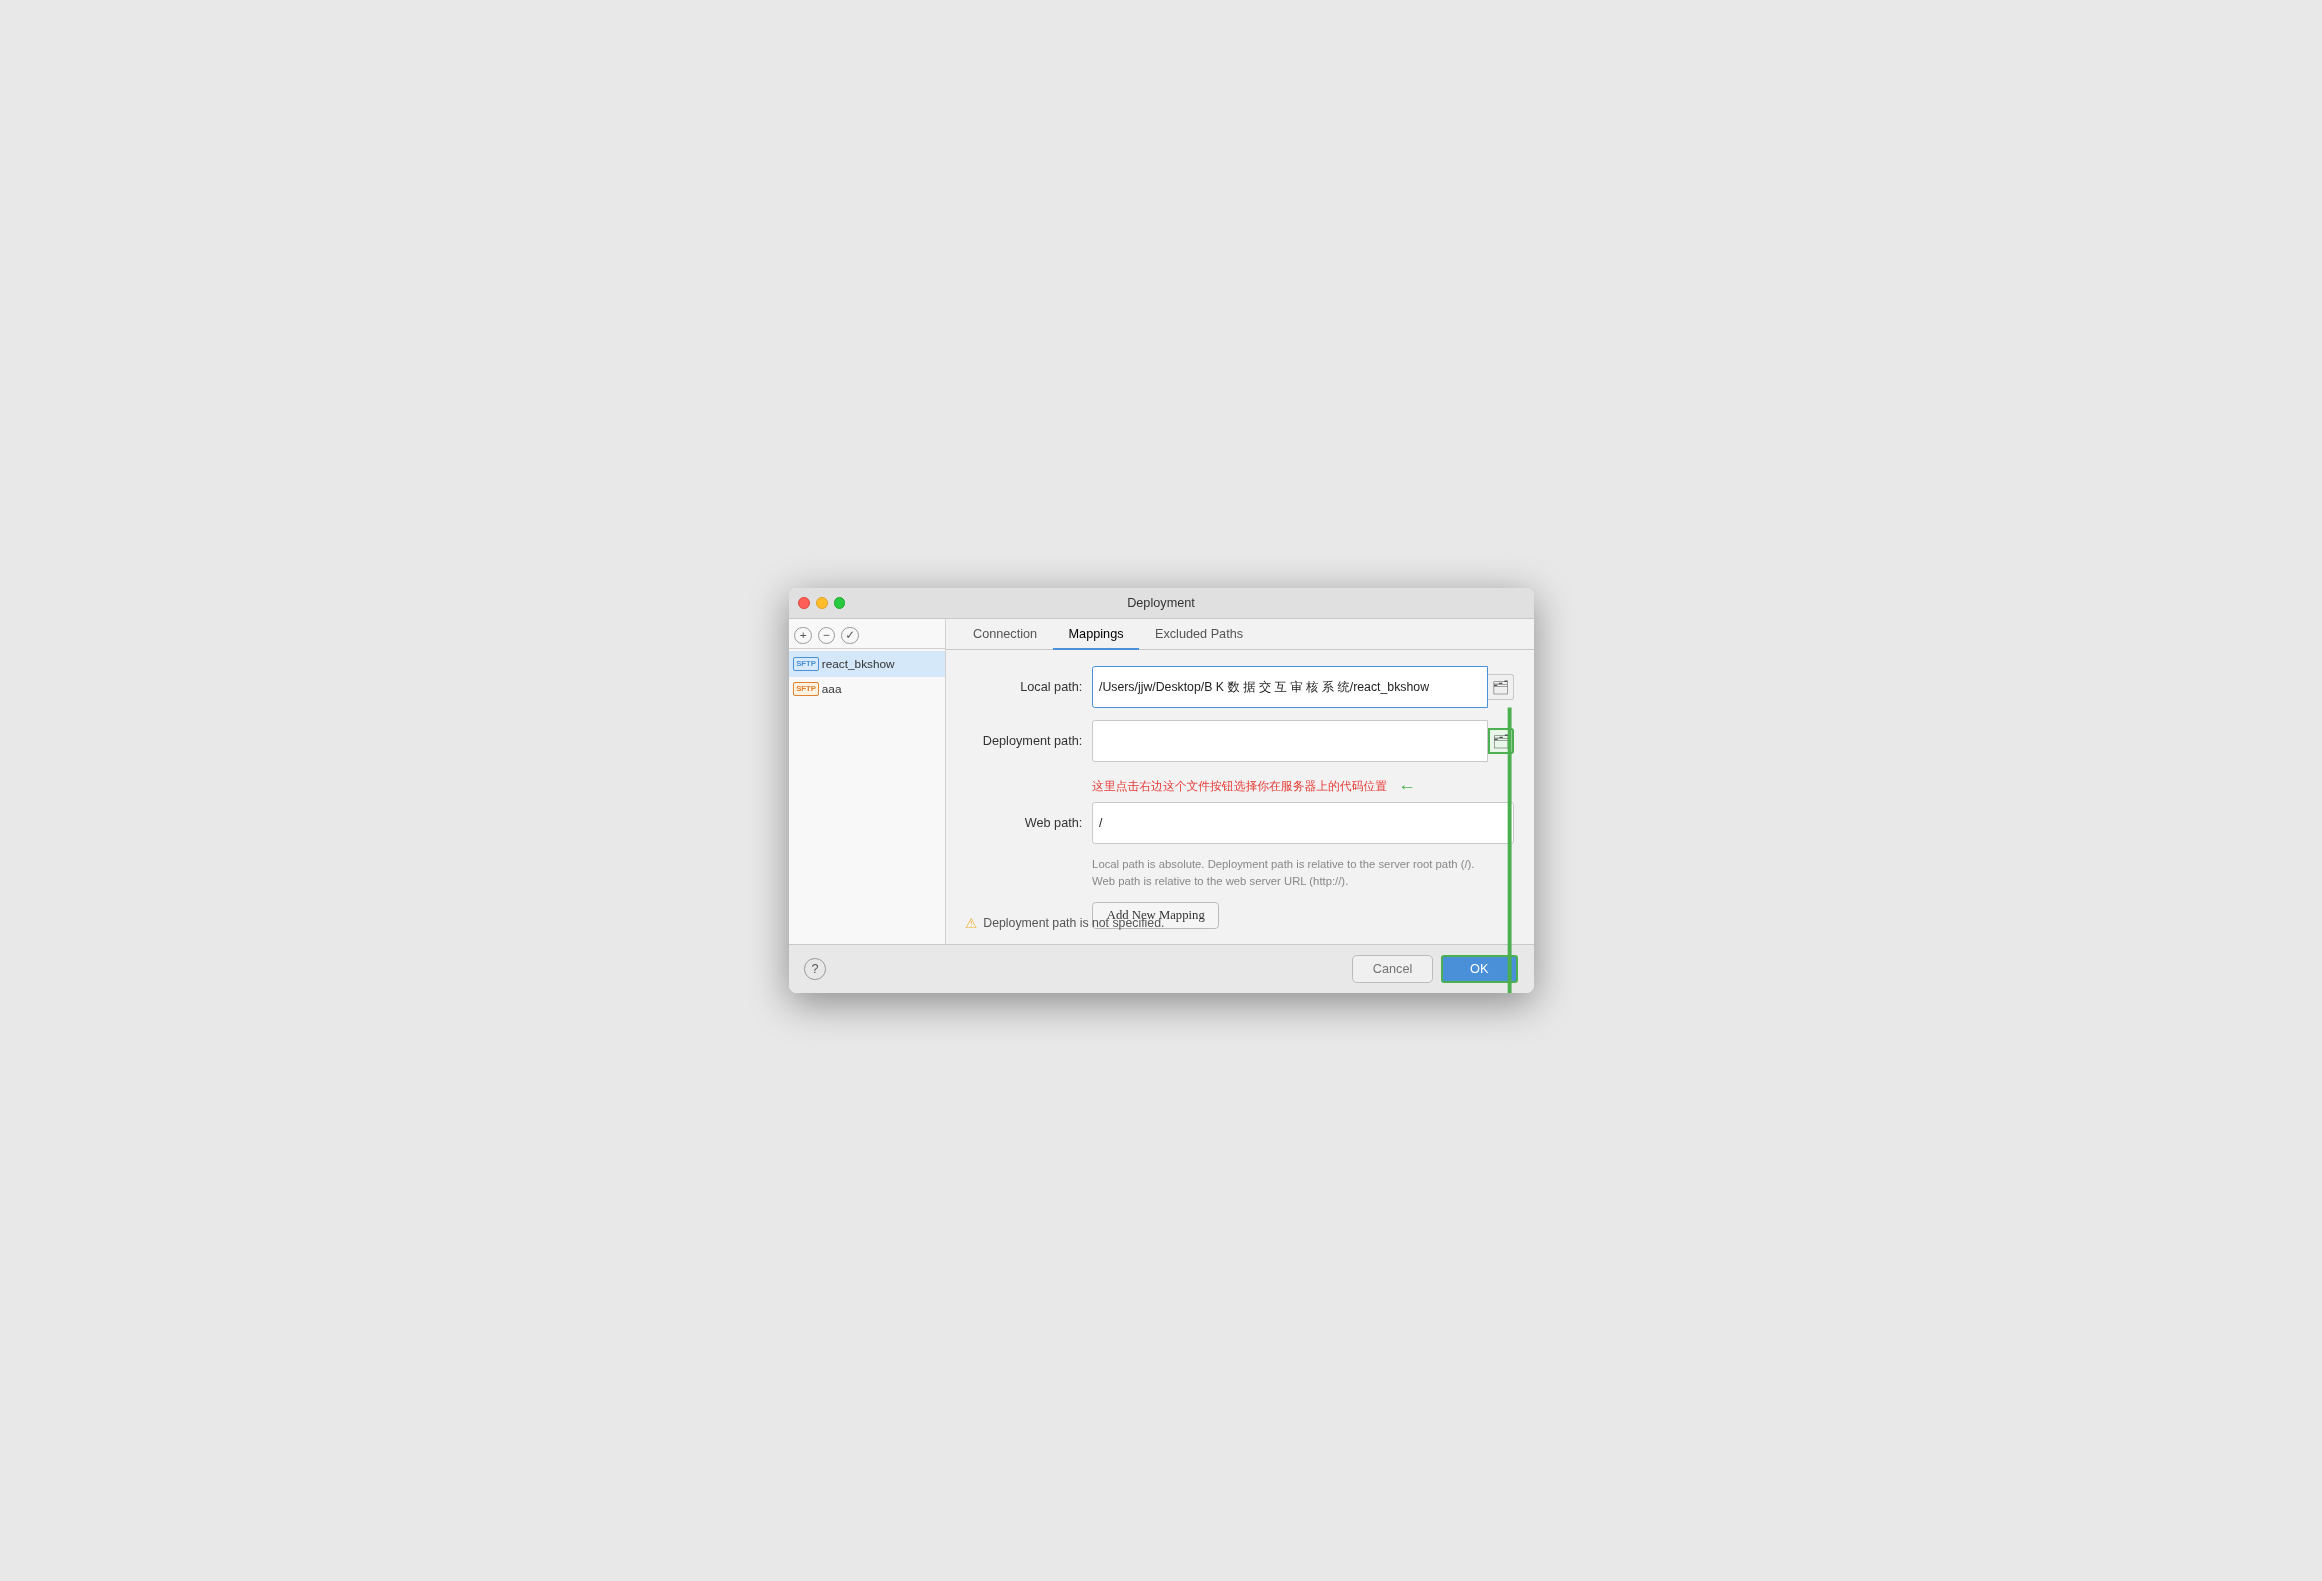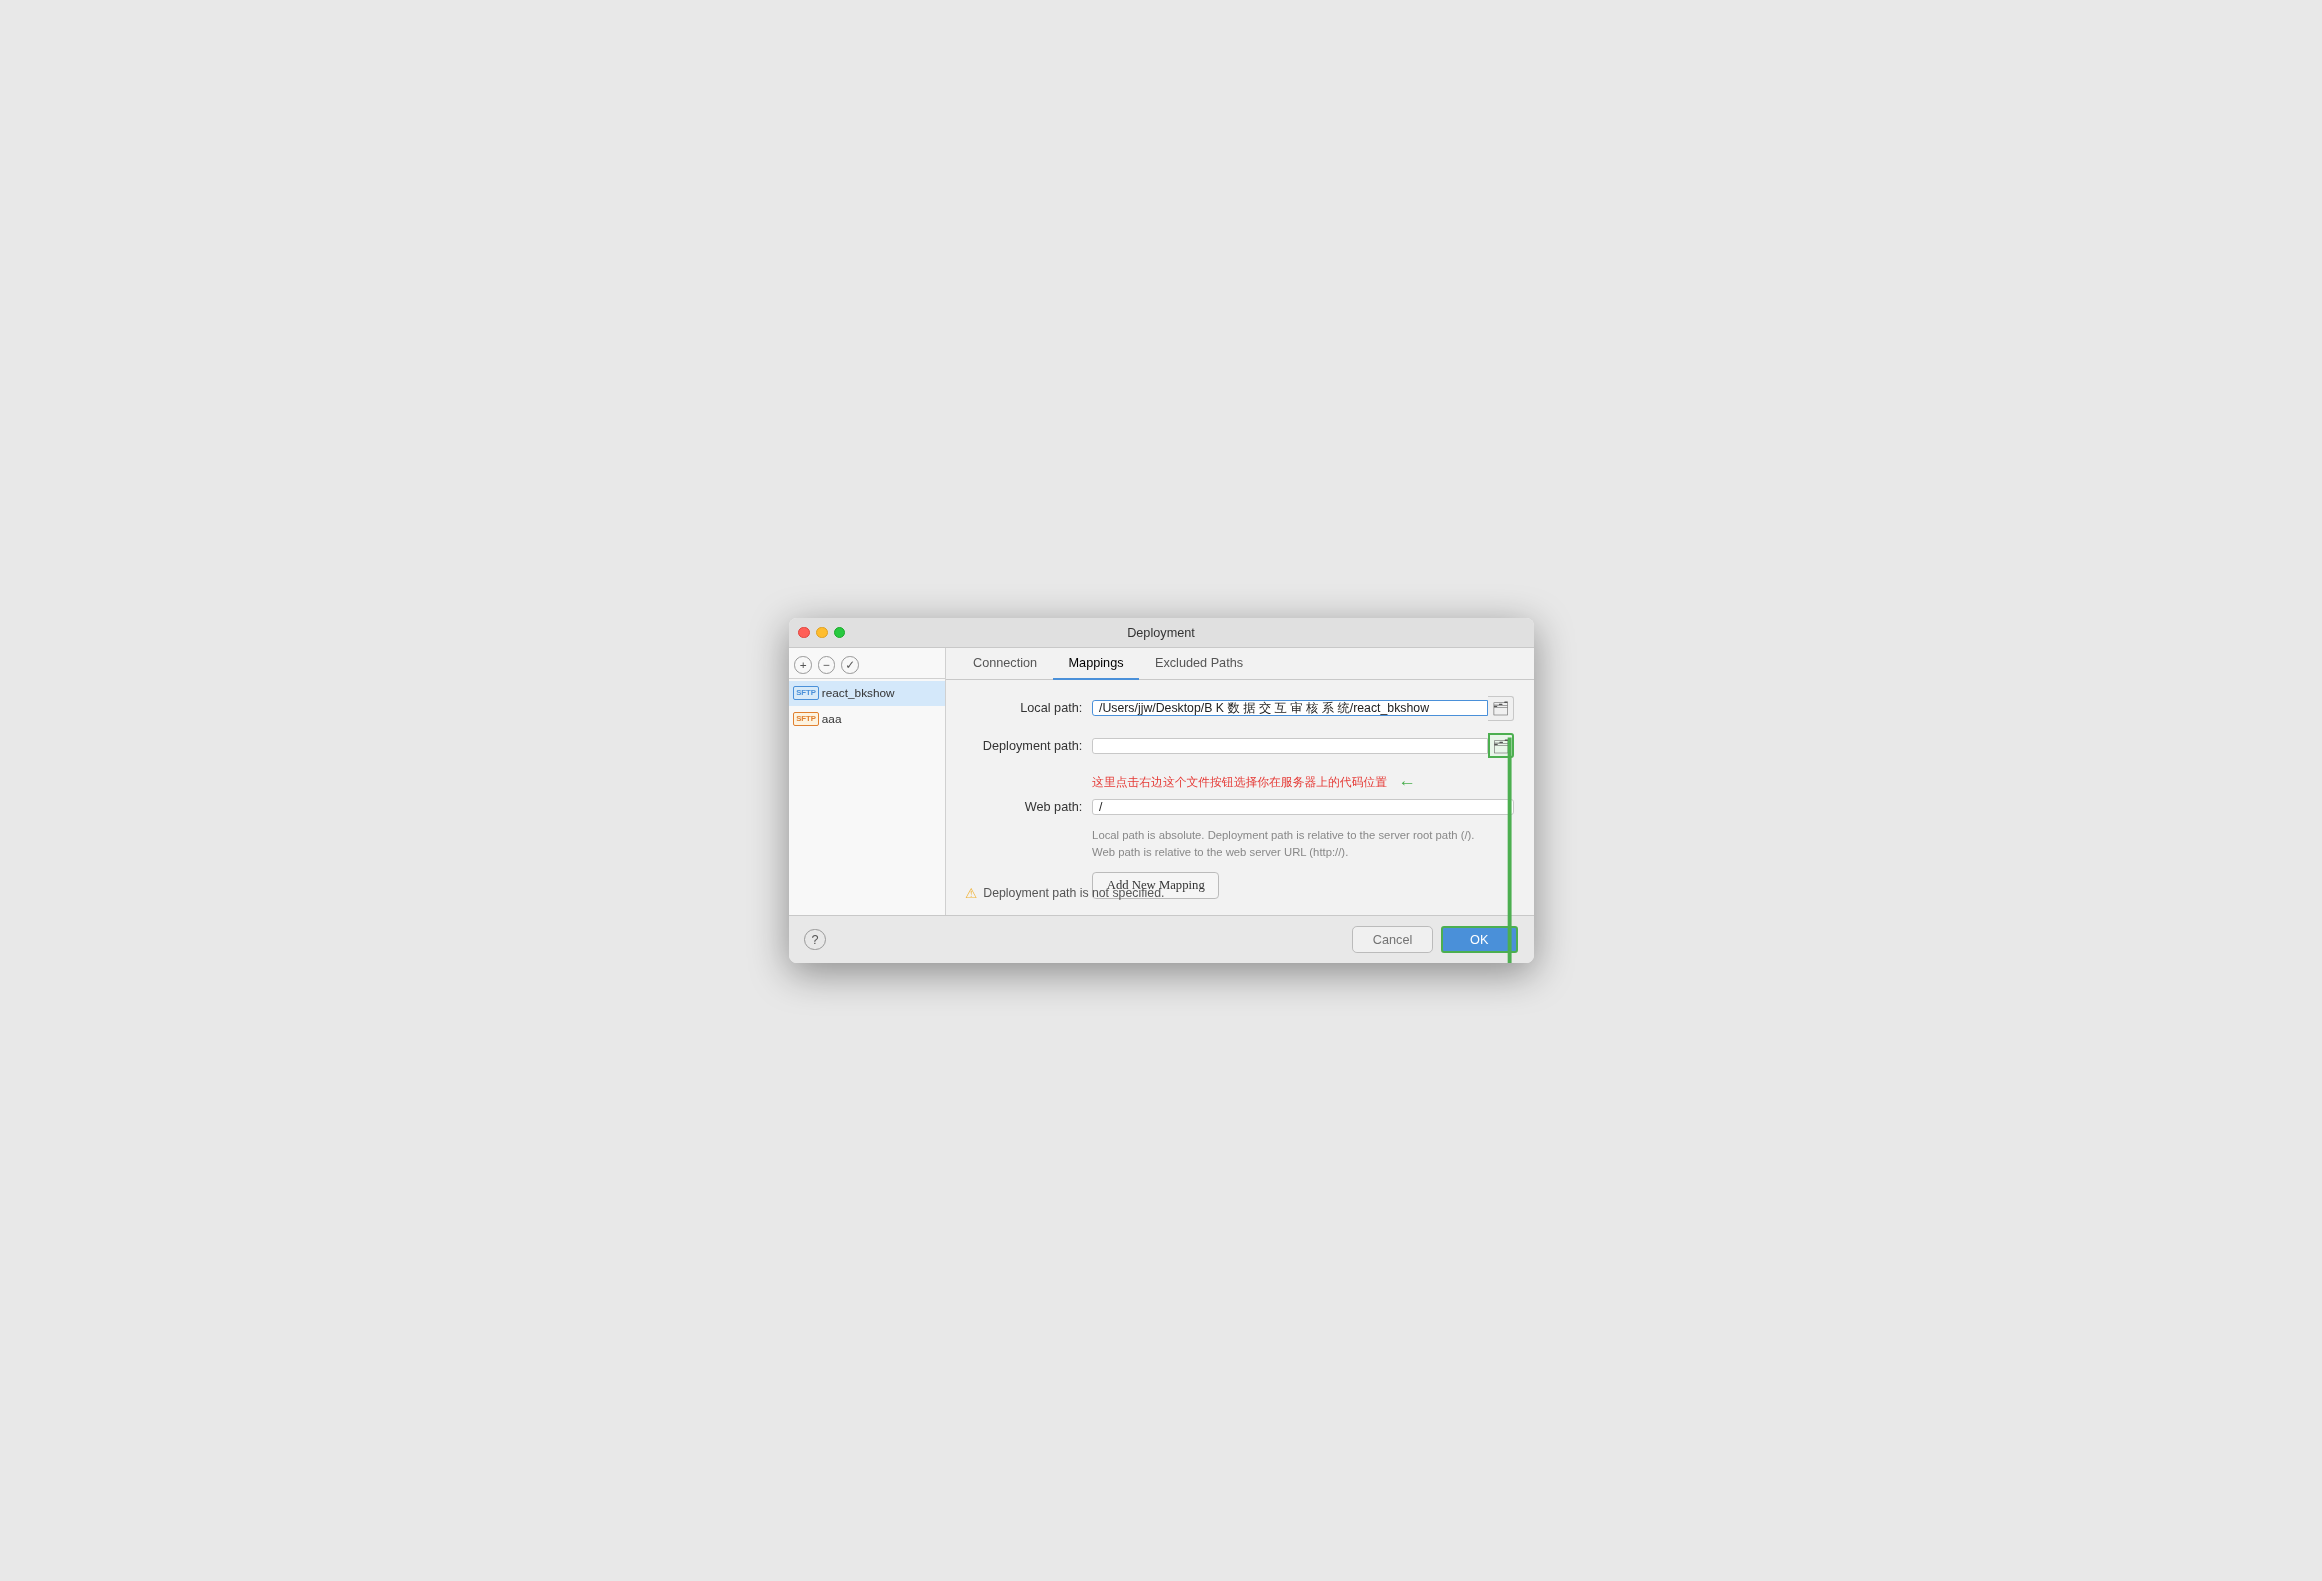--- a/index.html
+++ b/index.html
@@ -165,21 +165,21 @@
     .input-wrapper {
       flex: 1;
       display: flex;
       align-items: center;
       gap: 0;
       position: relative;
     }
 
     .text-input {
       flex: 1;
-      height: 16px;
+      height: 42px;
       border: 1.5px solid #4a90d9;
       border-radius: 2.9px 0 0 2.9px;
       padding: 2px 5.9px;
       font-size: 12.3px;
       background: white;
       outline: none;
       color: #222;
     }
 
     .text-input.deployment-input {

